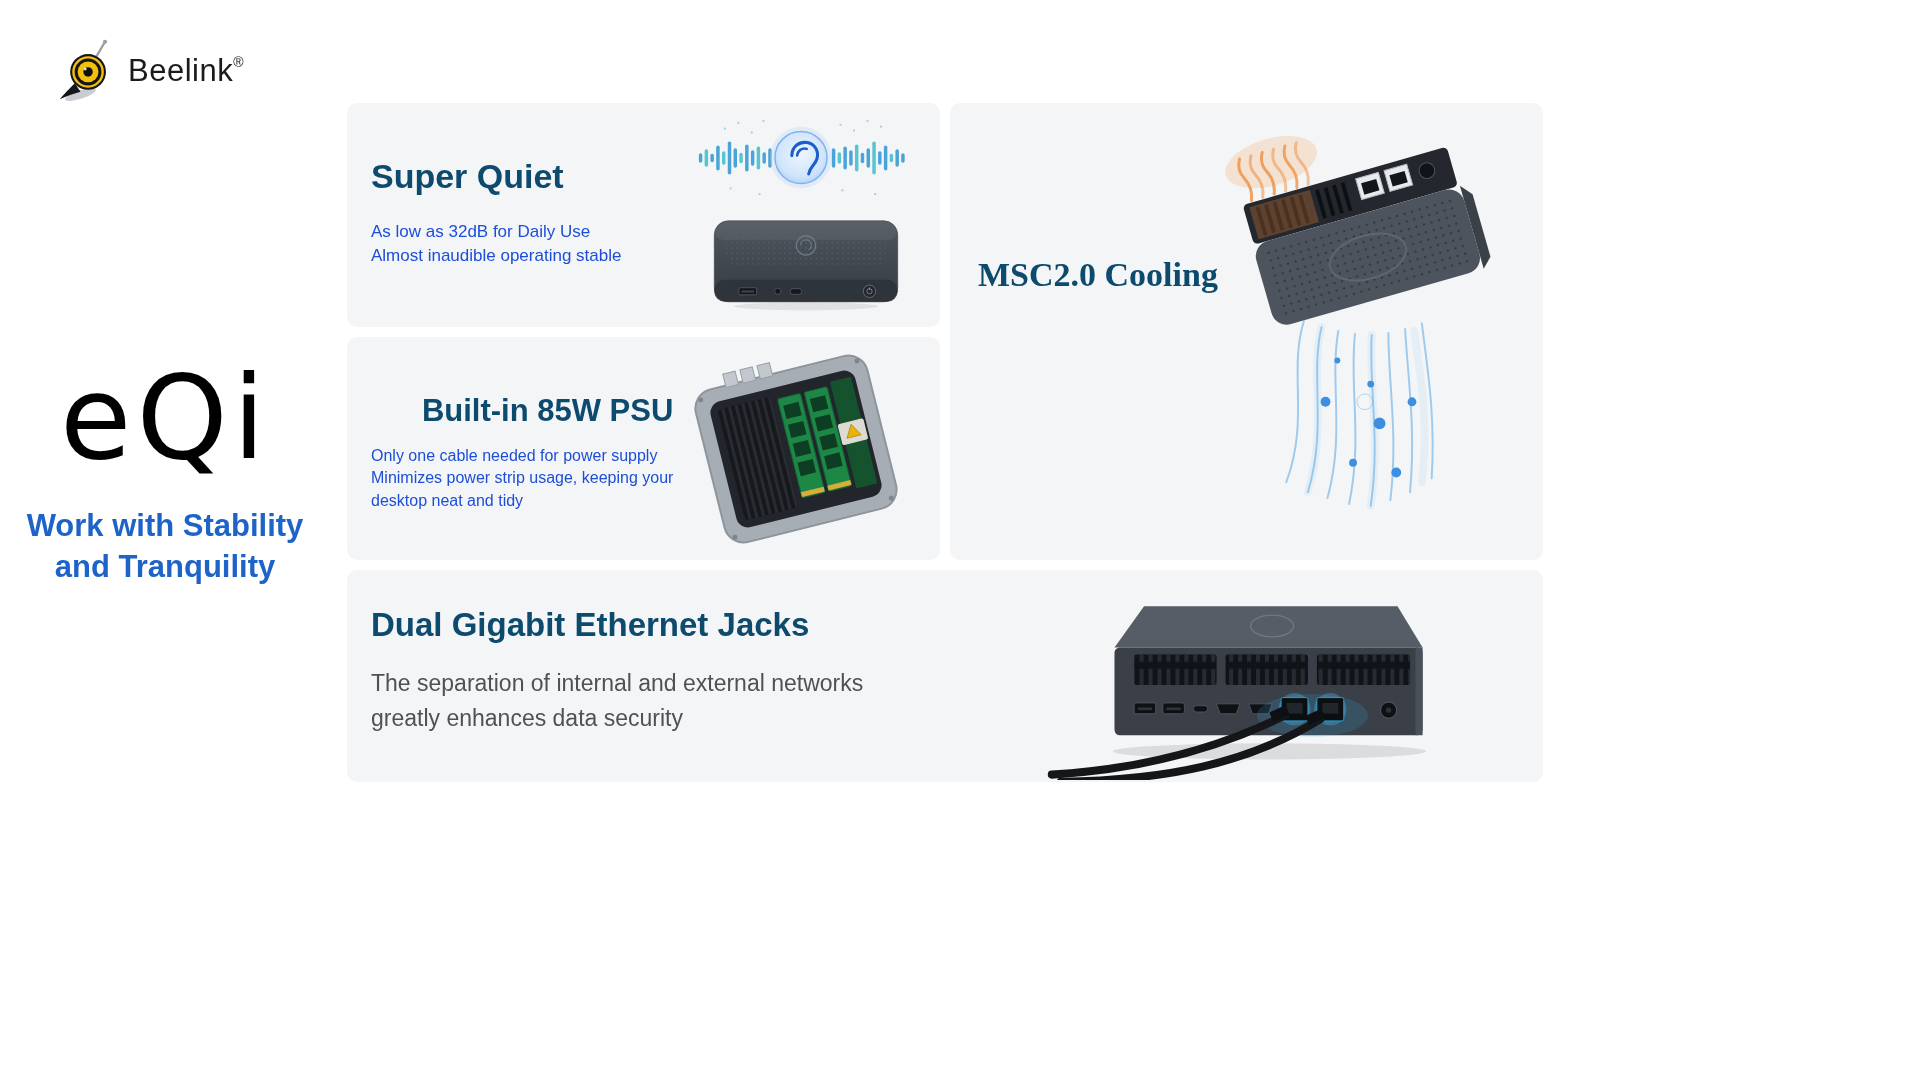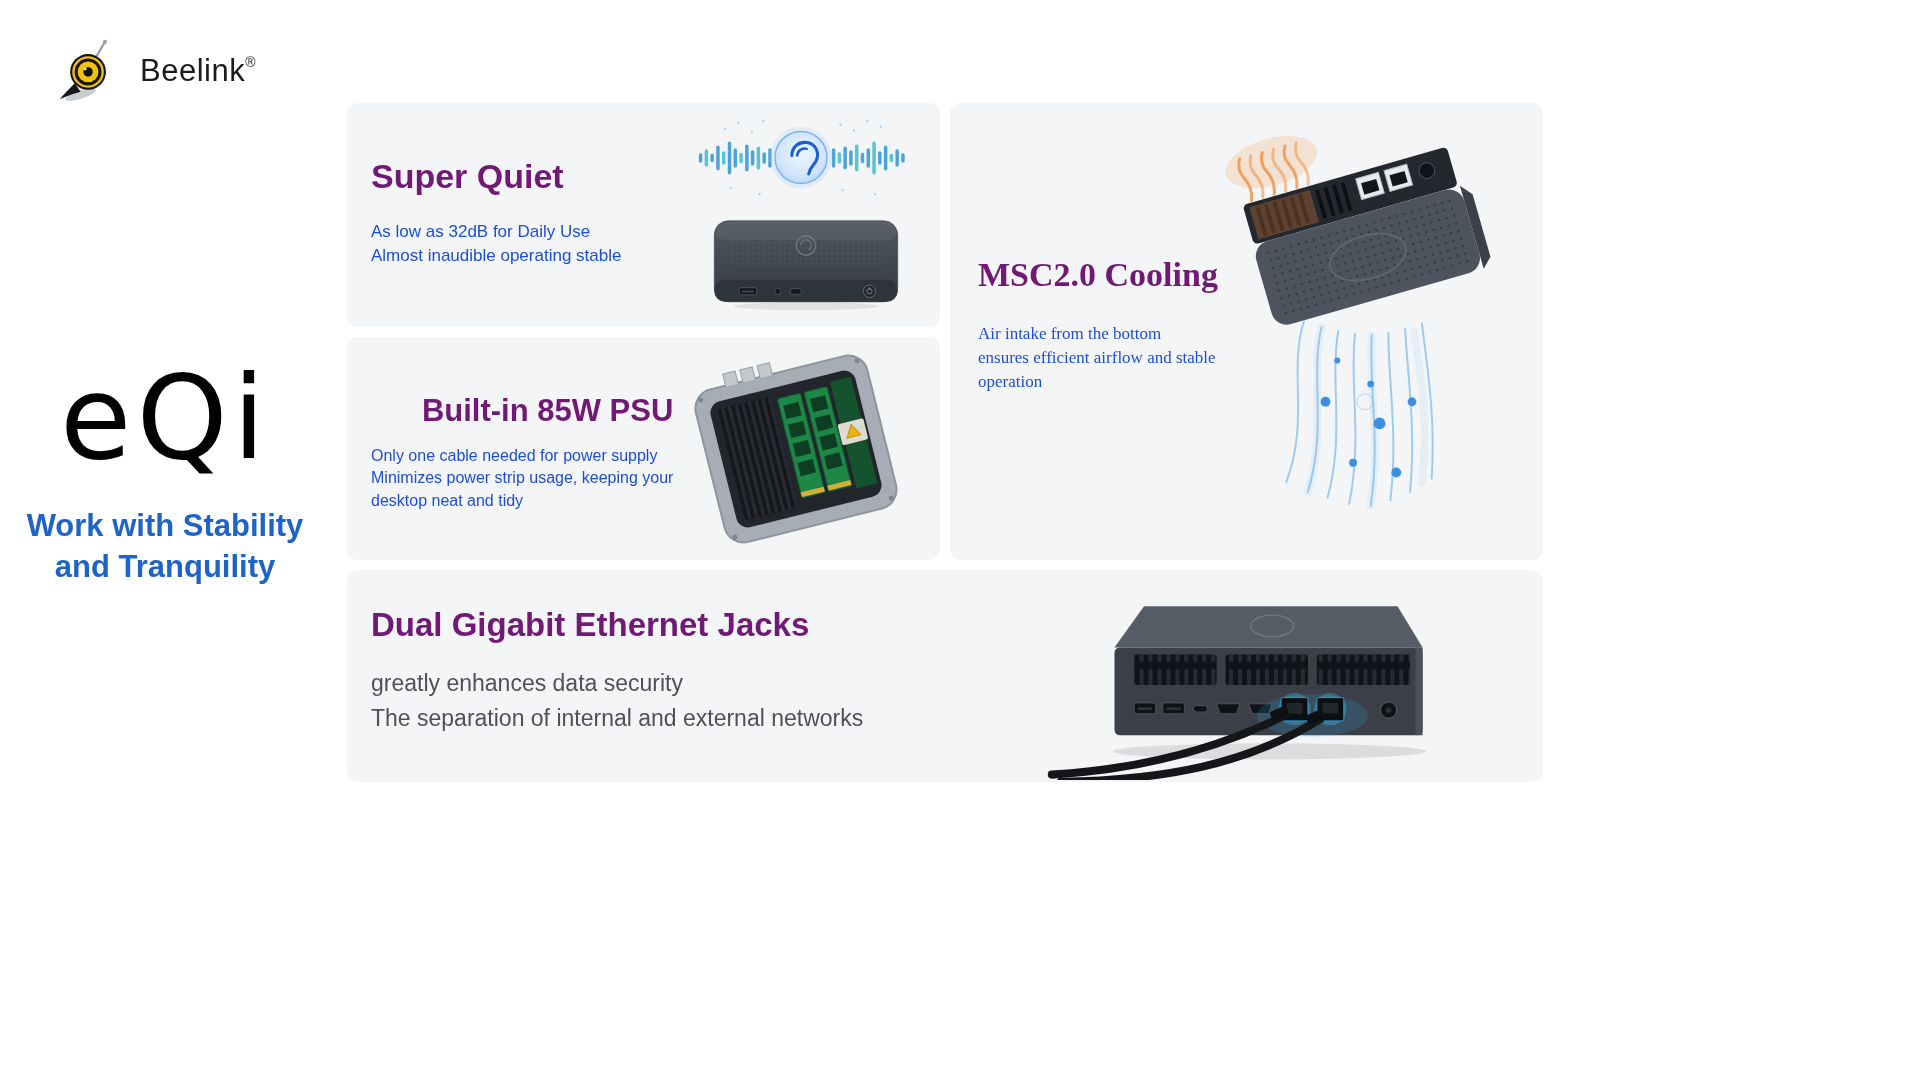--- a/index.html
+++ b/index.html
@@ -6,21 +6,21 @@
   html,body { width:1920px; height:1080px; }
   body {
     background:#ffffff;
     font-family:"Liberation Sans", sans-serif;
     position:relative;
     overflow:hidden;
   }
   .page { position:absolute; inset:0; }
 
   
-  .brand { position:absolute; left:56px; top:38px; display:flex; align-items:center; gap:18px; }
+  .brand { position:absolute; left:56px; top:38px; display:flex; align-items:center; gap:6px; }
   .brand-icon { width:66px; height:66px; }
   .brand-name { font-size:31px; color:#1b1b1e; font-weight:500; letter-spacing:.5px; }
   .brand-name sup { font-size:14px; vertical-align:14px; font-weight:400; }
 
   
   .hero { position:absolute; left:8px; top:360px; width:314px; text-align:center; }
   .product-name {
     font-family:"DejaVu Sans", sans-serif;
     font-size:116px; line-height:1; color:#000000;
     letter-spacing:5px; font-weight:400;
@@ -34,21 +34,21 @@
     grid-template-columns:593px 593px;
     grid-template-rows:224px 223px 212px;
     gap:10px;
   }
   .card { background:#f4f5f6; border-radius:10px; position:relative; overflow:hidden; }
   .card--quiet    { grid-column:1; grid-row:1; }
   .card--psu      { grid-column:1; grid-row:2; }
   .card--cooling  { grid-column:2; grid-row:1 / 3;font-family:Liberation Serif, serif; }
   .card--ethernet { grid-column:1 / 3; grid-row:3; }
 
-  .card-title { color:#701a75; font-weight:600; }
+  .card-title { color:#0c4a6e; font-weight:600; }
   .card-body  { color:#1d4ed8; }
 
   .quiet-text { position:absolute; left:24px; top:54px; }
   .quiet-text .card-title { font-size:34px; }
   .quiet-text .card-body  { margin-top:24px; font-size:17px; line-height:1.42; }
 
   .psu-text { position:absolute; left:24px; top:56px; }
   .psu-text .card-title { font-size:31px;text-align:right; }
   .psu-text .card-body  { margin-top:16px; font-size:16px; line-height:1.4; }
 
@@ -245,24 +245,20 @@
           </g>
         </svg>
       </div>
     </article>
 
     <article class="card card--cooling">
       <div class="cooling-text">
         <h2 class="card-title">
           <div>MSC2.0 Cooling</div>
         </h2>
-        <div class="card-body">
-          <div>Air intake from the bottom</div>
-          <div>ensures efficient airflow and stable operation</div>
-        </div>
       </div>
 
       <div class="cooling-img">
         <svg class="illu" viewBox="0 0 360 460">
           <defs>
             <pattern id="coolDots" width="8" height="8" patternUnits="userSpaceOnUse">
               <circle cx="2" cy="2" r="1.3" fill="#343a42"></circle>
             </pattern>
             <pattern id="coolFins" width="9" height="30" patternUnits="userSpaceOnUse">
               <rect width="4" height="30" fill="#0d1013"></rect>
@@ -318,22 +314,22 @@
           </g>
           <circle cx="190" cy="300" r="8" stroke="#6ab2ec" fill="none" opacity="0.5"></circle>
         </svg>
       </div>
     </article>
 
     <article class="card card--ethernet">
       <div class="ethernet-text">
         <h2 class="card-title">Dual Gigabit Ethernet Jacks</h2>
         <div class="card-body">
+          <div>The separation of internal and external networks</div>
           <div>greatly enhances data security</div>
-          <div>The separation of internal and external networks</div>
         </div>
       </div>
 
       <div class="eth-img">
         <svg class="illu" viewBox="0 0 440 230">
           <defs>
             <pattern id="ethFins" width="10" height="34" patternUnits="userSpaceOnUse">
               <rect x="0" y="4" width="4.5" height="26" fill="#272c33"></rect>
             </pattern>
           </defs>

